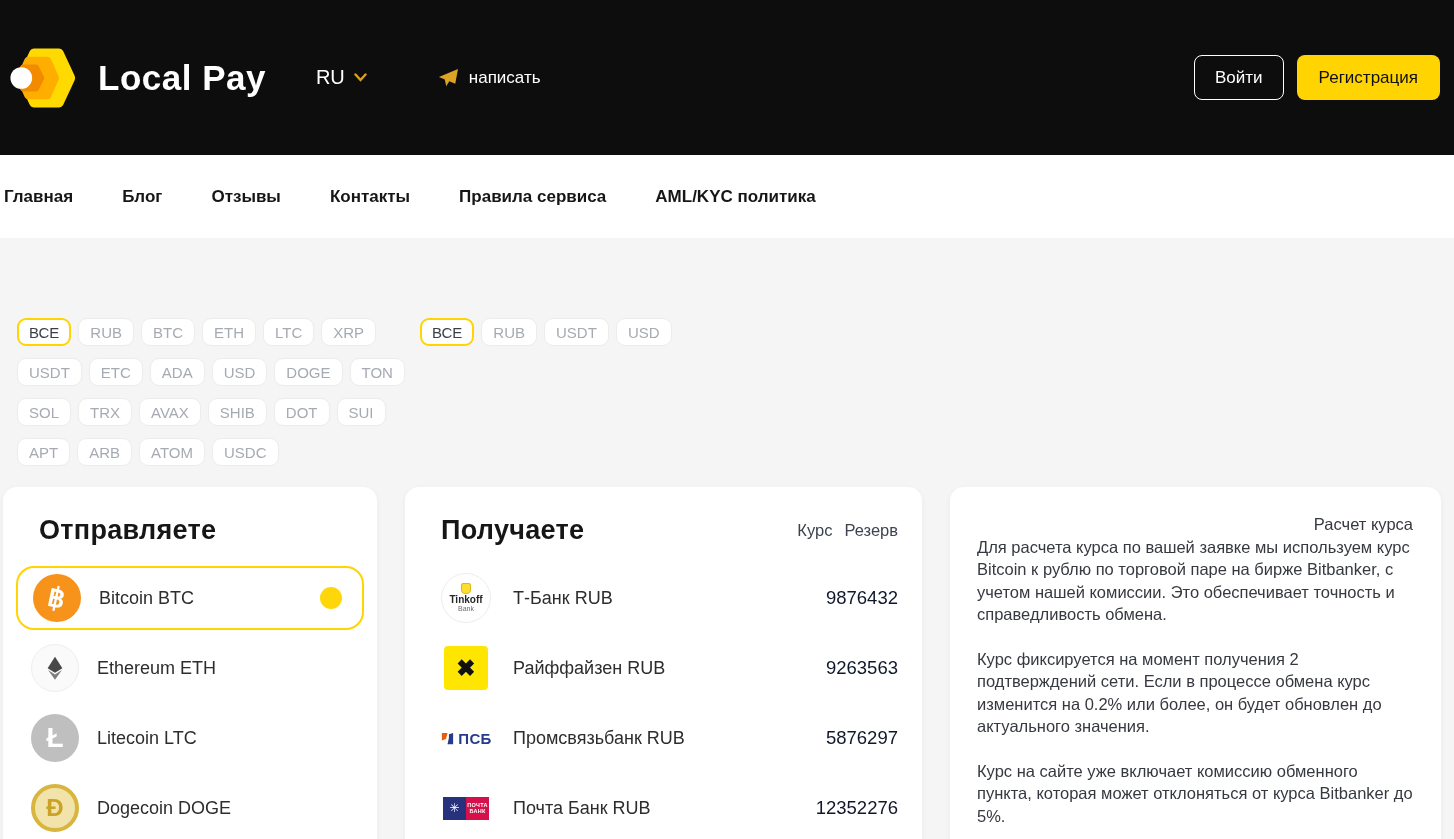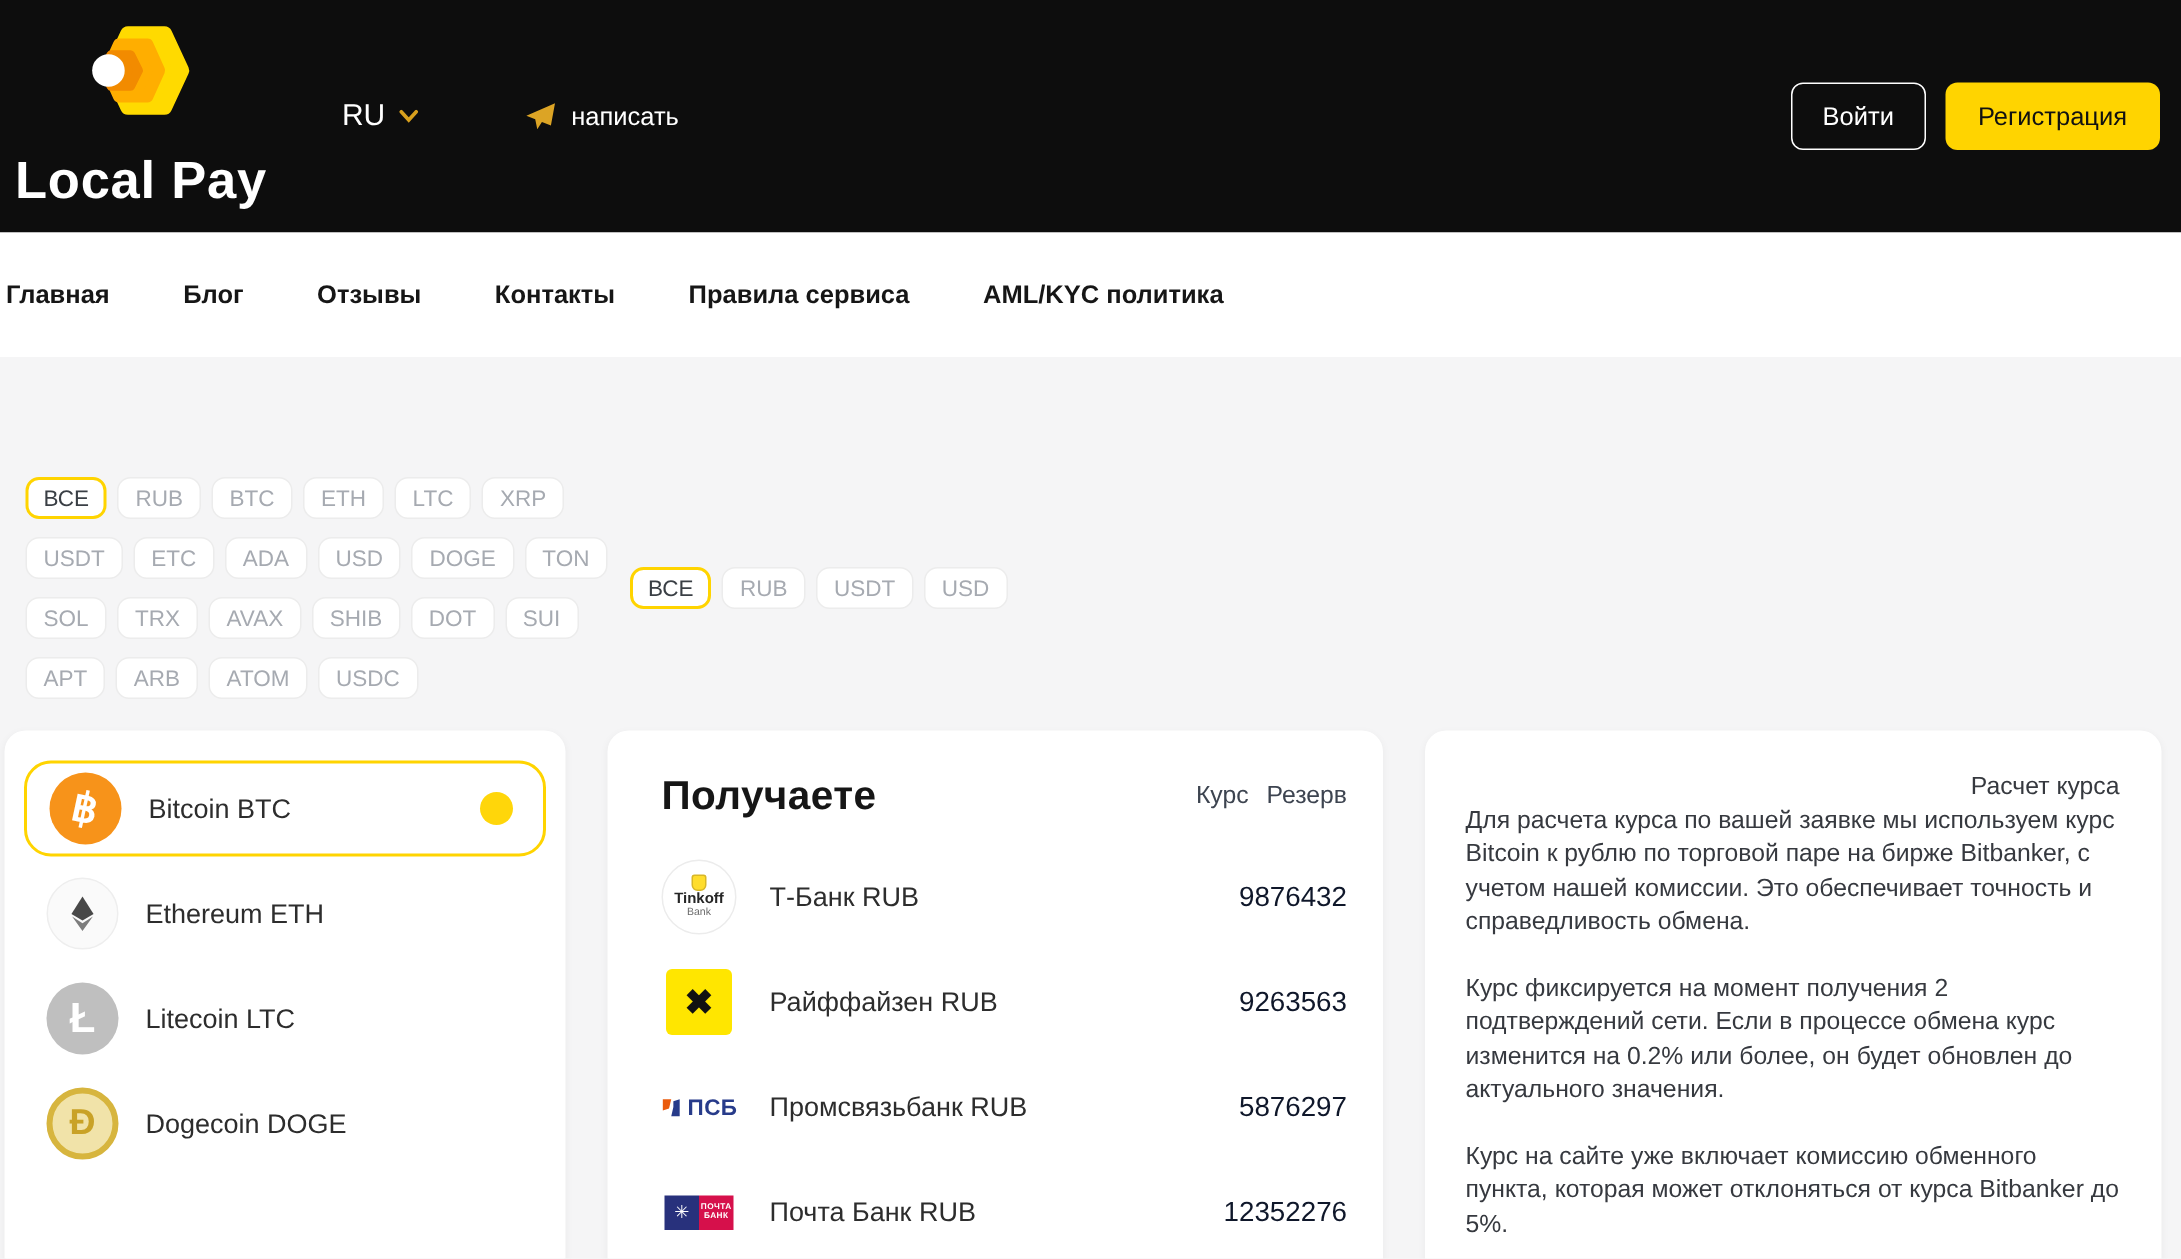--- a/index.html
+++ b/index.html
@@ -9,39 +9,39 @@
     background:#F5F5F6;
     font-family:"Liberation Sans", sans-serif;
     -webkit-font-smoothing:antialiased;
   }
 
   
   .header {
     height:155px; background:#0D0D0D;
     display:flex; align-items:center; padding:0 14px 0 10px;
   }
-  .brand { display:flex; align-items:center; gap:22px; cursor:pointer;flex-direction:column; }
+  .brand { display:flex; align-items:center; gap:22px; cursor:pointer; }
   .brand-text { color:#fff; font-size:35px; font-weight:600; letter-spacing:.5px; }
   .lang { display:flex; align-items:center; gap:9px; margin-left:50px;
           color:#fff; font-size:20px; font-weight:400; cursor:pointer; }
   .write { display:flex; align-items:center; gap:10px; margin-left:70px;
            color:#fff; font-size:17px; cursor:pointer; }
   .spacer { flex:1; }
   .btn { height:45px; border-radius:8px; font-size:17px; cursor:pointer;
          font-family:"Liberation Sans", sans-serif; }
   .btn-login { padding:0 20px; background:transparent; border:1px solid #fff; color:#fff; margin-right:13px; }
   .btn-register { padding:0 22px; background:#FFD400; border:none; color:#111; }
 
   
   .nav { height:83px; background:#fff; display:flex; align-items:center;
          gap:49px; padding-left:4px; }
   .nav a { font-size:17px; font-weight:700; color:#161616; text-decoration:none; cursor:pointer; }
 
   
-  .filters { display:flex; align-items:center; padding:80px 0 0 17px; }
+  .filters { display:flex; align-items:flex-start; padding:80px 0 0 17px; }
   .send-chips { width:403px; }
   .chip-row { display:flex; gap:7px; margin-bottom:12px; }
   .chip { height:28px; padding:0 11px; display:flex; align-items:center;
           background:#fff; border:1px solid #ececec; border-radius:9px;
           font-size:15px; color:#A6AAB1; cursor:pointer; white-space:nowrap; }
   .chip.selected { border:2px solid #FFD400; color:#3a3f45; padding:0 10px; }
 
   
   .cards { display:flex; gap:28px; padding:9px 0 0 3px; align-items:flex-start; }
   .card { background:#fff; border-radius:14px; box-shadow:0 2px 6px rgba(0,0,0,.05);
@@ -188,20 +188,21 @@
       <div class="chip">RUB</div>
       <div class="chip">USDT</div>
       <div class="chip">USD</div>
     </div>
   </div>
 </div>
 
 <div class="cards">
 
   <div class="card send-card">
+    <h2 class="card-title">Отправляете</h2>
     <div class="send-list">
 
       <div class="send-item selected">
         <span class="coin-icon ic-btc">
             <i>฿</i>
           </span>
         <span class="send-label">Bitcoin BTC</span>
         <span class="sel-dot"></span>
       </div>
 

